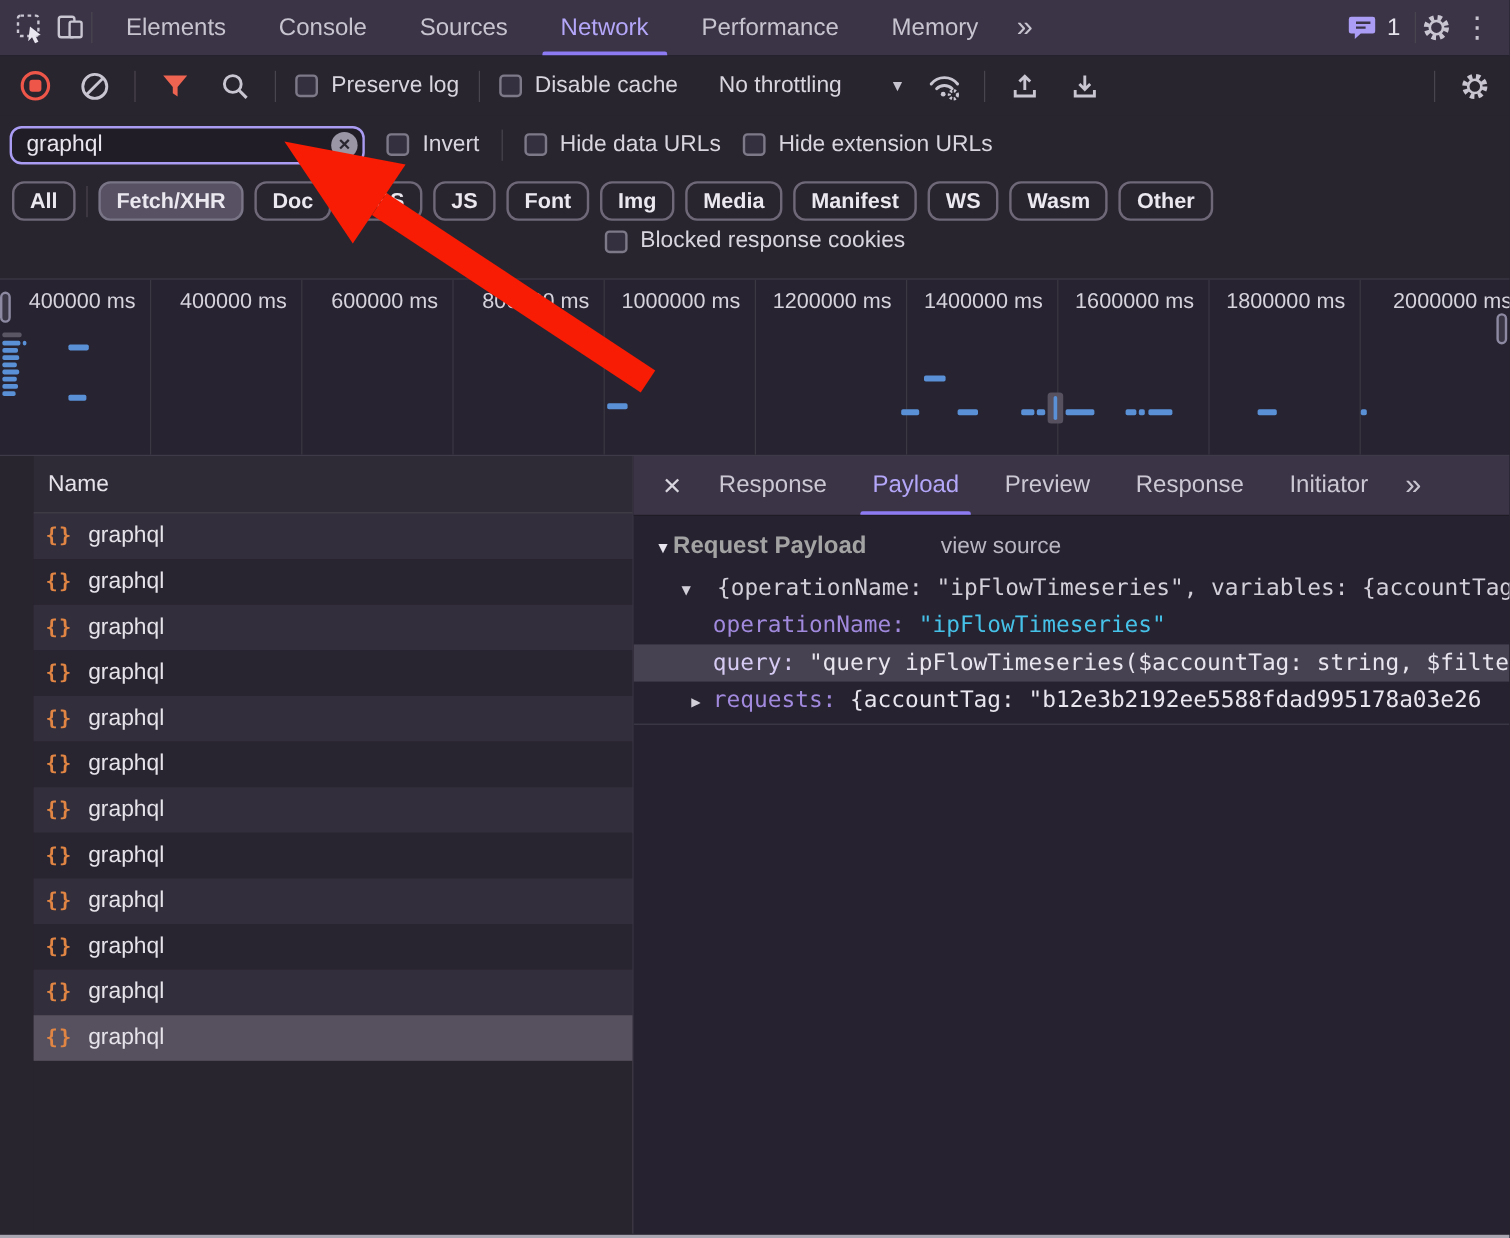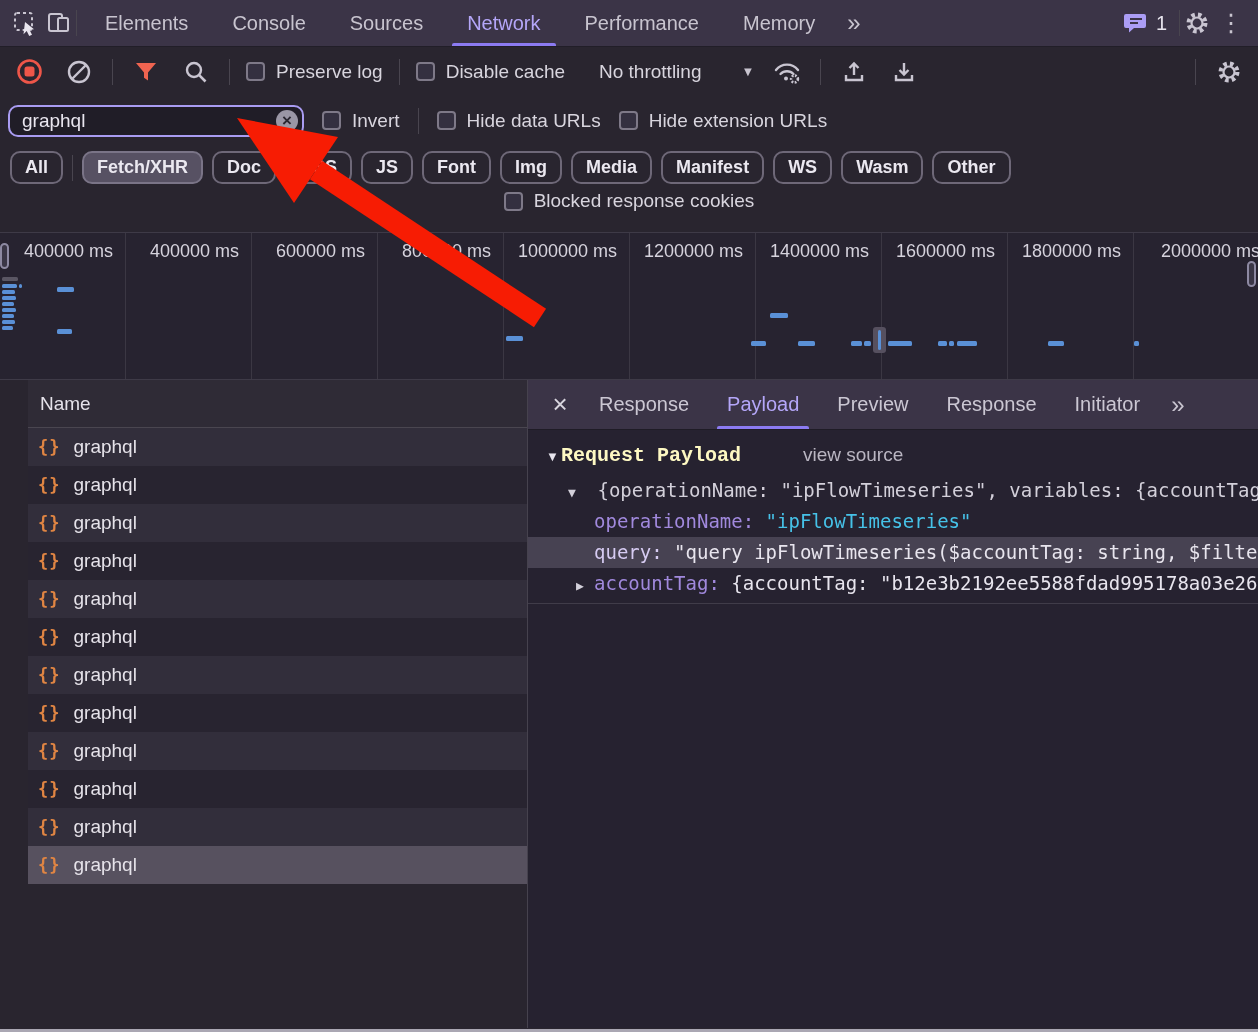--- a/index.html
+++ b/index.html
@@ -67,21 +67,21 @@
   .detail-tabbar { height:50px; background:#3b3447; display:flex; align-items:center; padding-left:12px; border-bottom:1px solid #1f1c26; flex:0 0 50px; }
   .close-x { width:40px; height:100%; display:flex; align-items:center; justify-content:center; font-size:26px; color:#d8d5de; cursor:pointer; }
   .dtab { position:relative; display:flex; align-items:center; height:100%; padding:0 16px; margin:0 3px; font-size:20px; color:#cbc7d3; cursor:default; }
   .dtab.active { color:#b4a6f8; }
   .dtab.active::after { content:""; position:absolute; left:6px; right:6px; bottom:0; height:3px; background:#8c7bf2; border-radius:2px 2px 0 0; }
   .dchev { font-size:24px; color:#c8c4cf; padding:0 12px; }
 
   .payload { flex:1; overflow:hidden; }
   .payload-header { display:flex; align-items:baseline; padding:14px 0 8px 18px; }
   .ph-arrow { font-size:13px; color:#e8e5ee; margin-right:2px; }
-  .ph-title { font-size:20px; font-weight:bold; color:#fef9c3;font-family:Liberation Mono, monospace; }
+  .ph-title { font-size:20px; font-weight:bold; color:#a3a3a3; }
   .view-source { font-size:19px; color:#bab6c2; margin-left:62px; cursor:pointer; }
 
   .tree { font-family:"DejaVu Sans Mono",monospace; font-size:19px; color:#d3d0da; border-bottom:1px solid #403c49; padding-bottom:4px; }
   .tline { height:31px; line-height:31px; white-space:nowrap; overflow:hidden; position:relative; }
   .tline .exp { display:inline-block; width:18px; font-size:13px; color:#d3d0da; }
   .tl-root { padding-left:40px; }
   .tl-prop { padding-left:66px; }
   .tl-sel  { padding-left:66px; background:#474252; }
   .tl-var  { padding-left:48px; }
   .k  { color:#a189dd; }
@@ -383,21 +383,21 @@
           <span class="exp">▼</span>
           <span>{operationName: "ipFlowTimeseries", variables: {accountTag</span>
         </div>
         <div class="tline tl-prop">
           <span class="k">operationName: </span><span class="v-str">"ipFlowTimeseries"</span>
         </div>
         <div class="tline tl-sel">
           <span class="k sel">query: </span><span class="v-plain">"query ipFlowTimeseries($accountTag: string, $filte</span>
         </div>
         <div class="tline tl-var">
-          <span class="exp">▶</span><span class="k">accountTag: </span><span class="v-plain">{accountTag: "b12e3b2192ee5588fdad995178a03e26</span>
+          <span class="exp">▶</span><span class="k">requests: </span><span class="v-plain">{accountTag: "b12e3b2192ee5588fdad995178a03e26</span>
         </div>
       </div>
     </div>
   </div>
 </div>
 
 <div class="bottom-edge"></div>
 
 <svg class="arrow-overlay" width="1258" height="1032" viewBox="0 0 1258 1032">
   <line x1="540" y1="318" x2="316" y2="170" stroke="#f71c03" stroke-width="22"></line>

